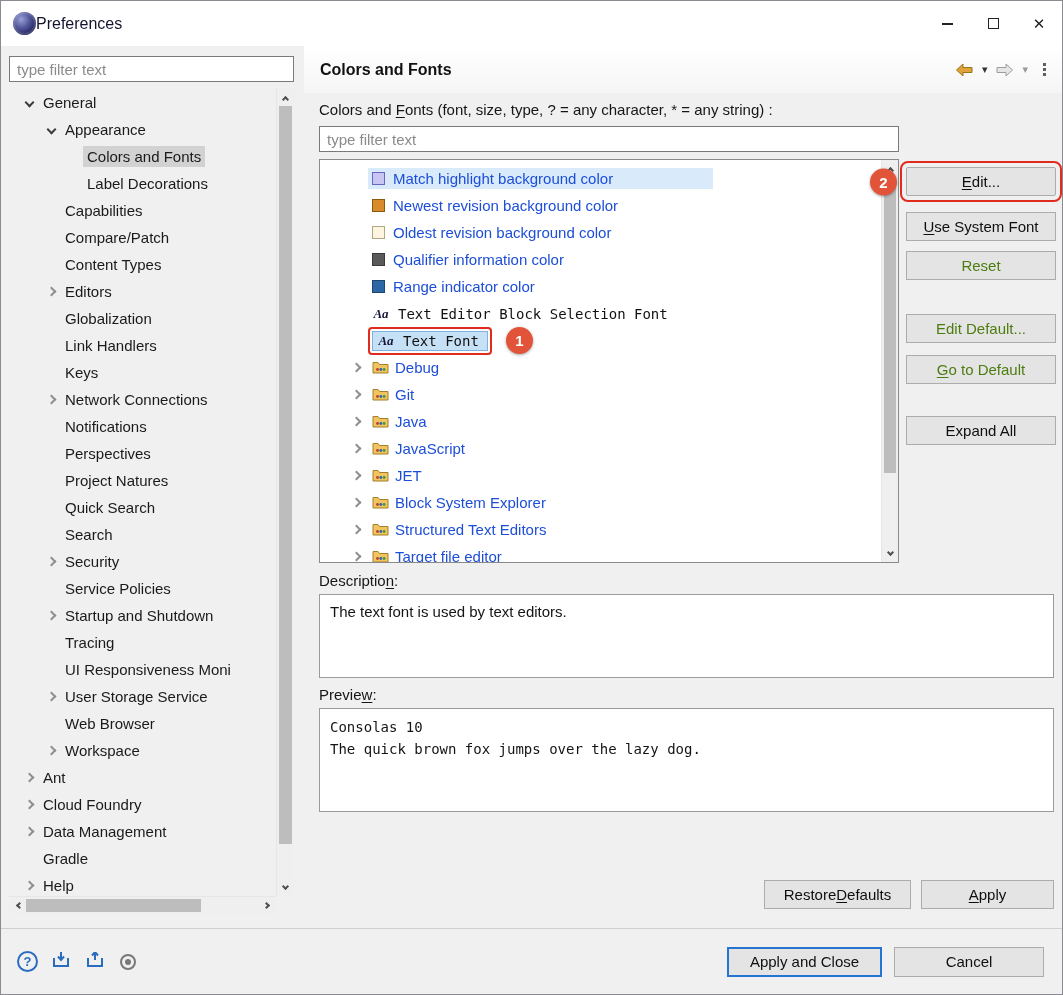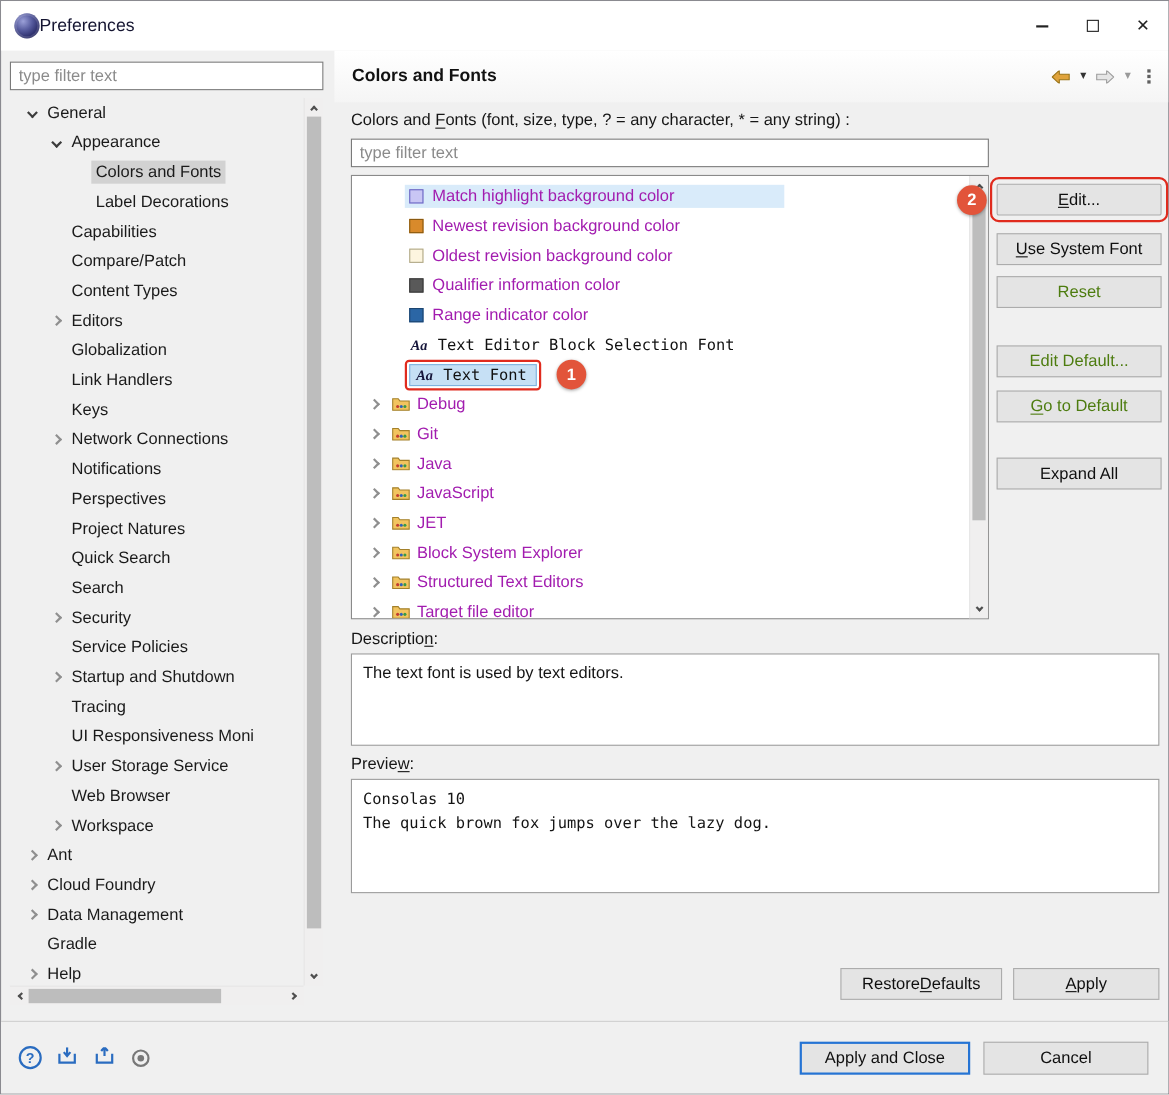--- a/index.html
+++ b/index.html
@@ -69,28 +69,28 @@
 
   .form{position:absolute;left:15px;right:8px;top:47px;bottom:0;}
   .flabel{position:absolute;top:8px;left:0;color:#161616;}
   .fsearch{position:absolute;top:33px;left:0;width:580px;}
   .mn{text-decoration:underline;text-underline-offset:2px;}
 
   .list-area{position:absolute;top:66px;left:0;right:0;height:404px;}
   .listbox{position:absolute;left:0;top:0;width:580px;height:404px;border:1px solid #8a8a8a;background:#fff;display:grid;grid-template-columns:1fr 17px;}
   .list{overflow:hidden;padding-top:5px;}
   .lrow{display:flex;align-items:center;height:27px;padding-left:48px;white-space:nowrap;}
-  .lrow.cat{padding-left:10px;gap:6px;}
+  .lrow.cat{padding-left:26px;gap:6px;}
   .row-inner{display:inline-flex;align-items:center;gap:8px;padding:2px 6px 2px 4px;}
   .row-inner.hl{background:var(--hl);padding-right:100px;}
   .row-inner.annot{border:2px solid var(--annot-box);border-radius:4px;padding:2px;gap:0;background:#fff;}
   .selband{display:inline-flex;align-items:center;gap:8px;background:var(--sel);border:1px solid #7fb2de;padding:1px 8px 1px 4px;}
   .swatch{width:13px;height:13px;border:1px solid #555;flex:none;}
   .aa{font-family:"Liberation Serif",serif;font-style:italic;font-weight:bold;font-size:13px;color:#15153a;width:18px;text-align:center;flex:none;}
-  .llabel{font-size:15px;color:#a21caf;}
+  .llabel{font-size:15px;color:#1d4ed8;}
   .mono-label{font-family:"DejaVu Sans Mono",monospace;font-size:14px;color:#111;}
   .fold{display:inline-flex;flex:none;}
   .annot-circle{width:27px;height:27px;border-radius:50%;background:var(--annot);color:#fff;font-weight:bold;font-size:15px;display:inline-flex;align-items:center;justify-content:center;box-shadow:0 1px 3px rgba(0,0,0,.35);flex:none;}
   .lrow .annot-circle{margin-left:14px;}
 
   button{font-family:inherit;font-size:15px;background:#e4e4e4;border:1px solid #acacac;color:#0f0f0f;display:inline-flex;align-items:center;justify-content:center;cursor:default;}
   button:disabled{color:#4d7c0f;}
   .side-buttons{position:absolute;left:587px;right:0;top:0;}
   .sbtn-wrap{position:relative;}
   .sbtn{width:150px;height:29px;}

